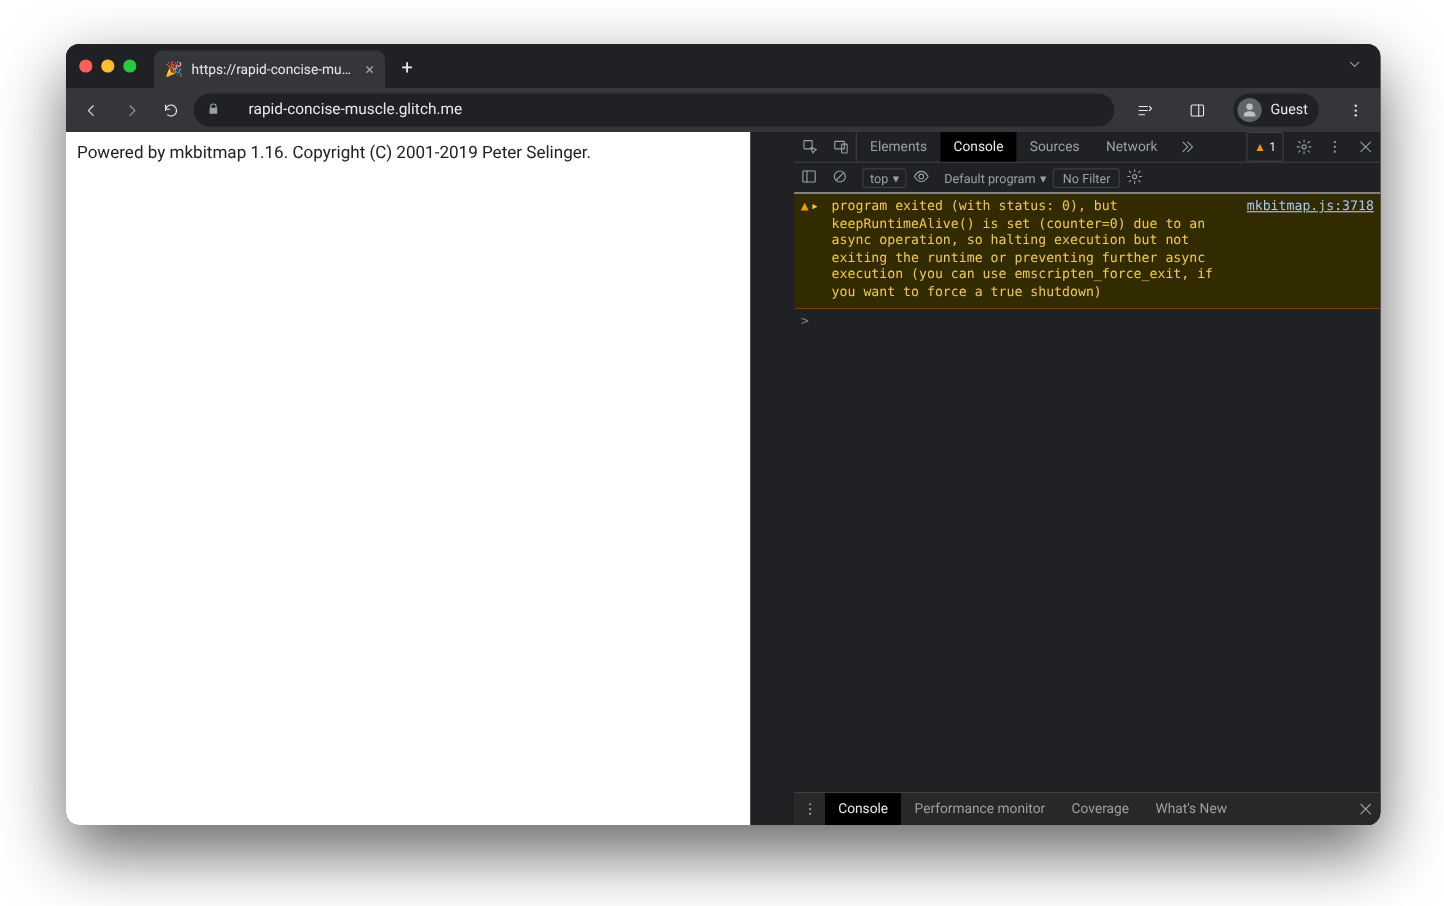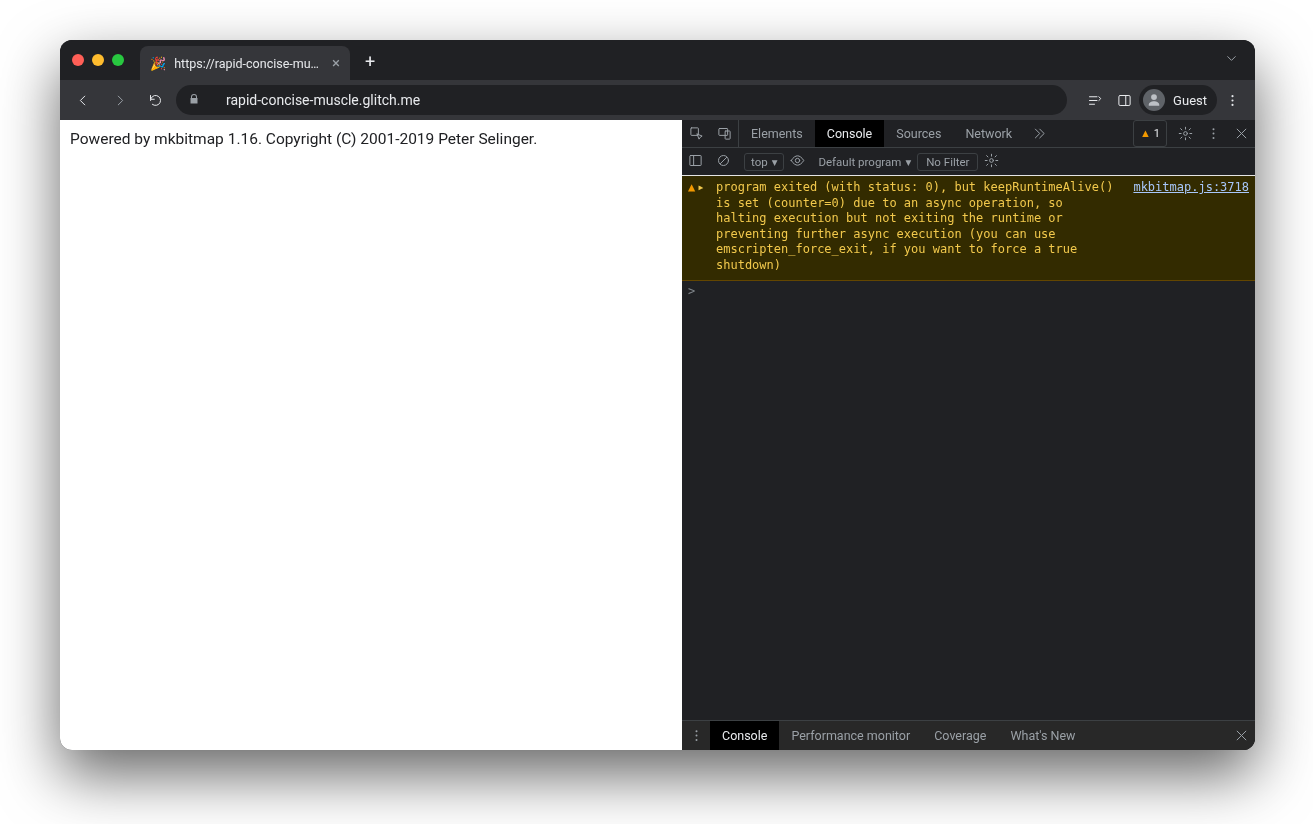--- a/index.html
+++ b/index.html
@@ -62,35 +62,35 @@
     width: 30px; height: 30px; display:flex;align-items:center;justify-content:center;
     color:#9aa0a6; border-radius: 50%; cursor:pointer;
   }
   .tb-btn.active { color:#e8eaed; }
   .omnibox {
     flex: 1; height: 30px; background: #202124; border-radius: 16px;
     display:flex; align-items:center; padding: 0 12px; gap: 26px;
     color:#e8eaed; font-size: 14px;
   }
   .omnibox .lock { color:#9aa0a6; font-size: 12px; }
-  .right-icons { display:flex; align-items:center; gap: 0; margin-left:6px; }
+  .right-icons { display:flex; align-items:center; gap: 18px; margin-left:6px; }
   .guest-chip {
     display:flex; align-items:center; gap:8px; background:#202124;
     border-radius: 16px; height: 30px; padding: 0 10px 0 4px; color:#e8eaed;
     font-size: 13px;
   }
   .avatar-circle {
     width:22px; height:22px; border-radius:50%; background:#5f6368;
     display:flex;align-items:center;justify-content:center;
   }
   .avatar-circle svg { width: 14px; height:14px; fill:#bdc1c6; }
 
   .content-row { flex:1; display:flex; min-height:0; }
   .page-pane { width: 622px; background: #fff; color:#202124; padding: 10px 10px; font-size: 15.5px; }
-  .devtools { flex:1; background: #202124; display:flex; flex-direction:column; min-width:0; }
+  .devtools { flex:1; background: #202124; display:flex; flex-direction:column; min-width:0;margin-left:40px; }
 
   .dt-tabs {
     height: 28px; display:flex; align-items:stretch; border-bottom:1px solid #3c4043;
     font-size: 12.5px; color:#9aa0a6;
   }
   .dt-tabs .icon-btn {
     width: 28px; display:flex;align-items:center;justify-content:center; cursor:pointer;
   }
   .dt-tabs .sep { width:1px; background:#3c4043; }
   .dt-tab {

